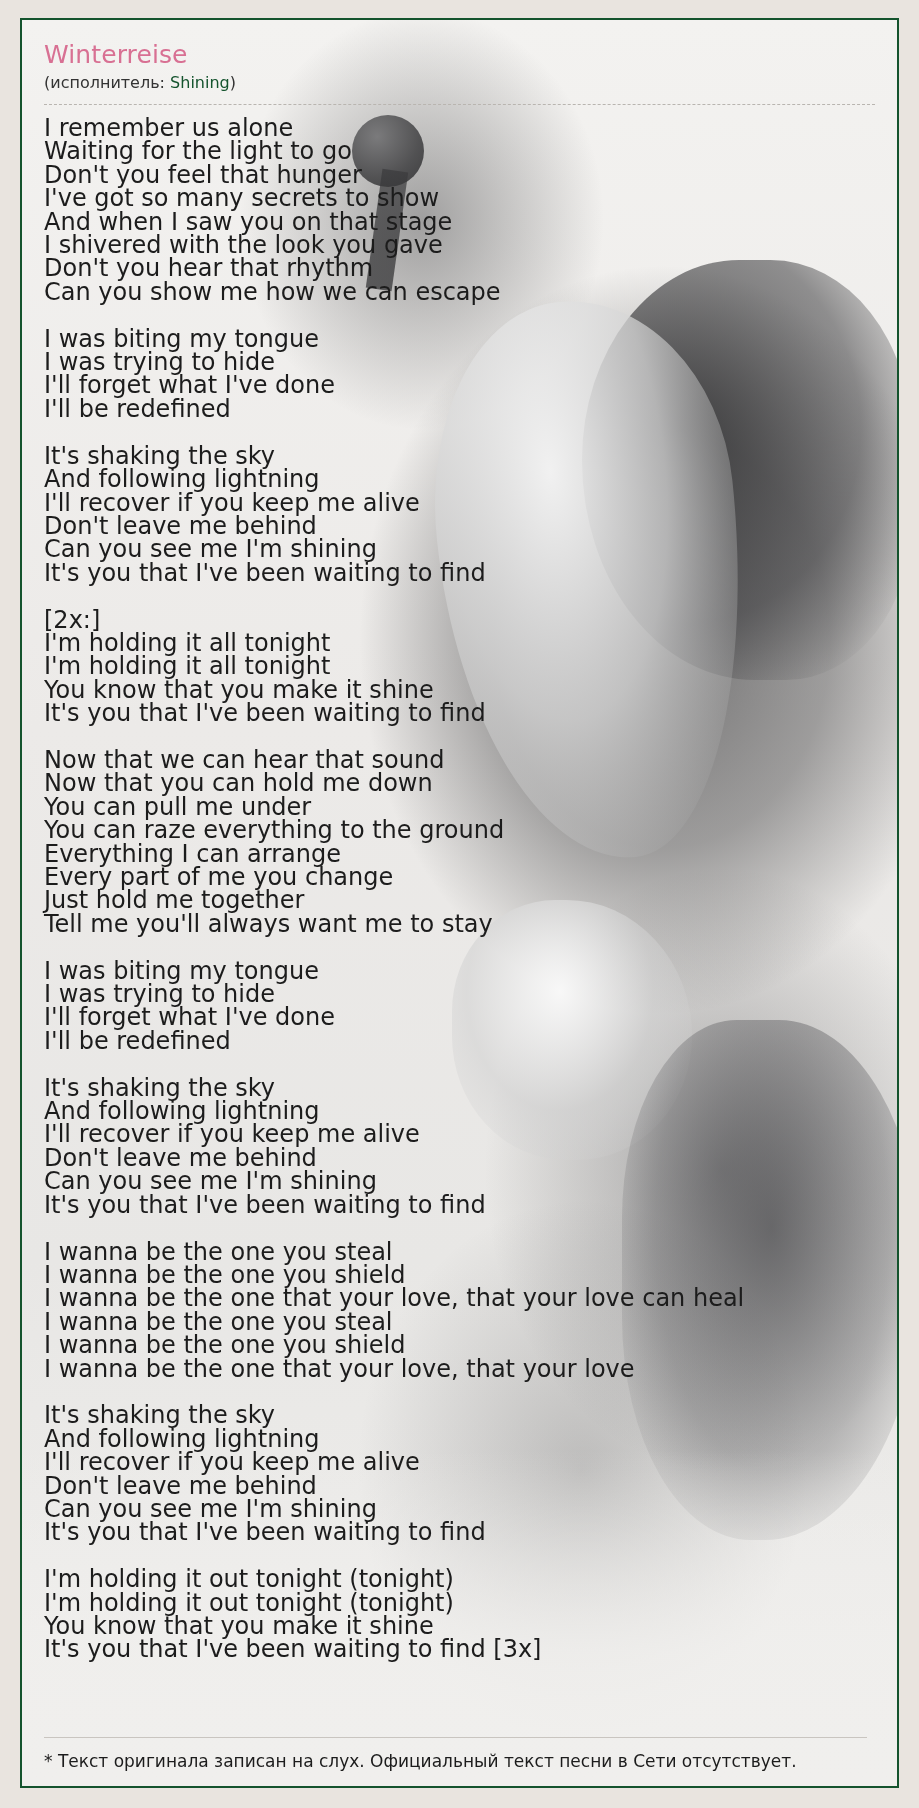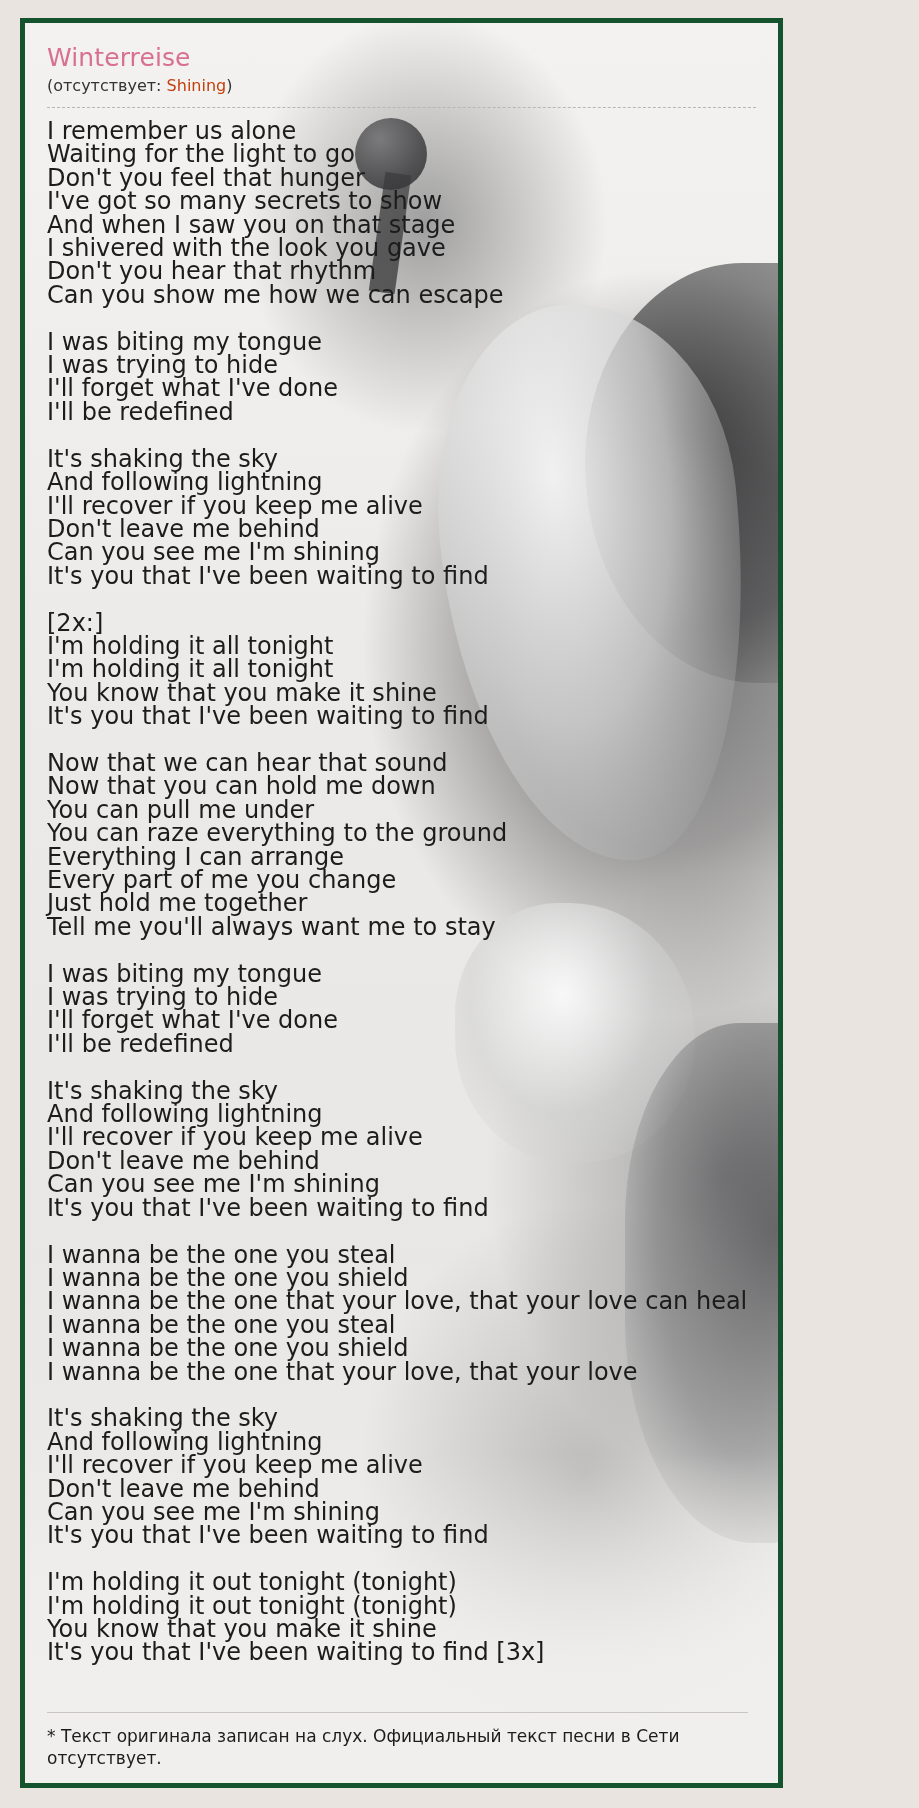--- a/index.html
+++ b/index.html
@@ -15,25 +15,25 @@
   }
   .page {
     position: relative;
     width: 919px;
     height: 1808px;
     box-sizing: border-box;
     padding: 18px 20px 0 20px;
   }
   .sheet {
     position: relative;
-    width: 763px;
+    width: 879px;
     height: 1770px;
     box-sizing: border-box;
     background: #f0efed;
-    border: 5px solid #14532d;
+    border: 2px solid #14532d;
     overflow: hidden;
   }
   
   .bg-photo {
     position: absolute;
     top: 0;
     left: 0;
     width: 879px;
     height: 1770px;
     overflow: hidden;
@@ -127,21 +127,21 @@
     margin: 0 0 2px 0;
     letter-spacing: 0.1px;
   }
   .artist-line {
     font-size: 16px;
     line-height: 22px;
     color: #333333;
     margin: 0 0 10px 0;
   }
   .artist-link {
-    color: #c2410c;
+    color: #14532d;
     text-decoration: none;
   }
   .divider {
     border: none;
     border-top: 1px dashed #b9b5b0;
     margin: 0 0 12px 0;
     height: 0;
   }
   .lyrics {
     font-size: 24px;
@@ -183,21 +183,21 @@
       <div class="mic-body"></div>
       <div class="shoulder"></div>
       <div class="arm"></div>
       <div class="hand"></div>
       <div class="dark-lower"></div>
       <div class="fade-bottom"></div>
     </div>
 
     <div class="content">
       <h1 class="song-title">Winterreise</h1>
-      <div class="artist-line"><span>(отсутствует: </span><a class="artist-link" href="#">Shining</a><span>)</span></div>
+      <div class="artist-line"><span>(исполнитель: </span><a class="artist-link" href="#">Shining</a><span>)</span></div>
       <hr class="divider">
       <div class="lyrics">I remember us alone
 Waiting for the light to go
 Don't you feel that hunger
 I've got so many secrets to show
 And when I saw you on that stage
 I shivered with the look you gave
 Don't you hear that rhythm
 Can you show me how we can escape
 

